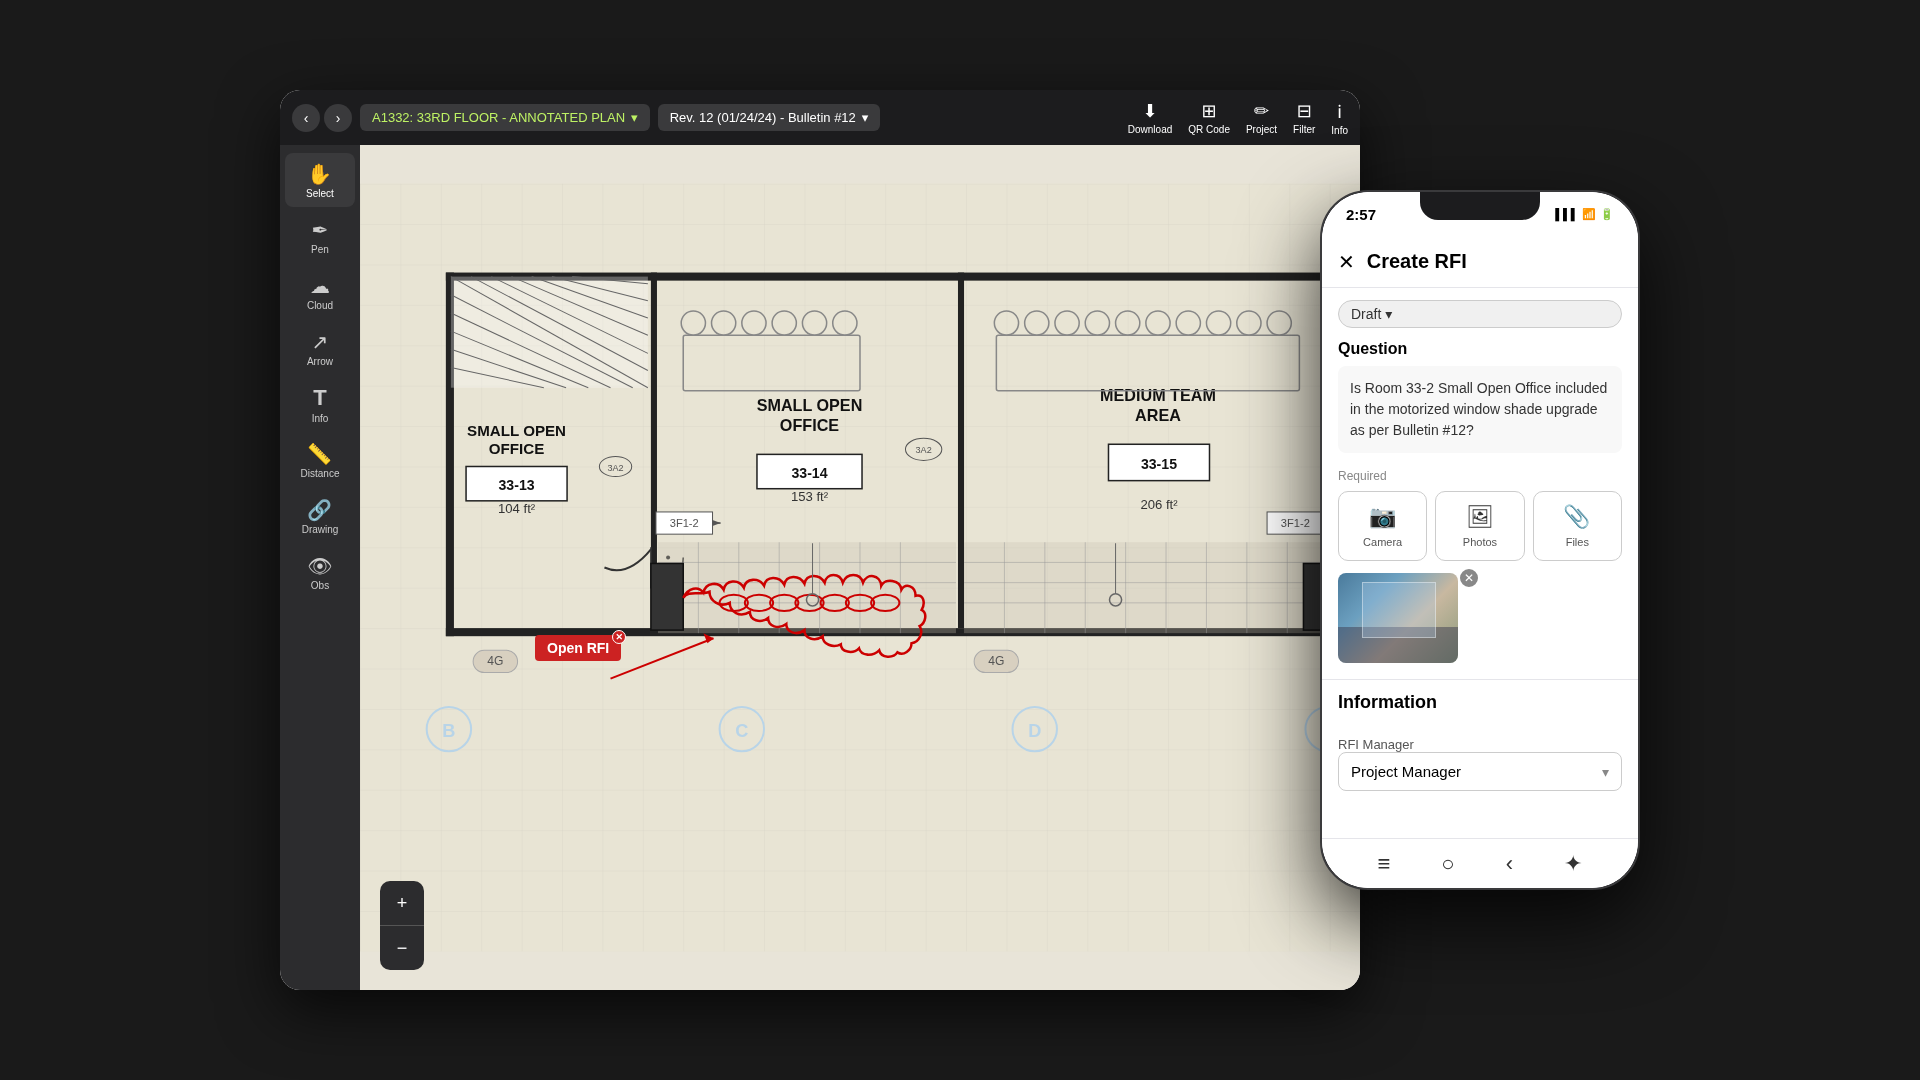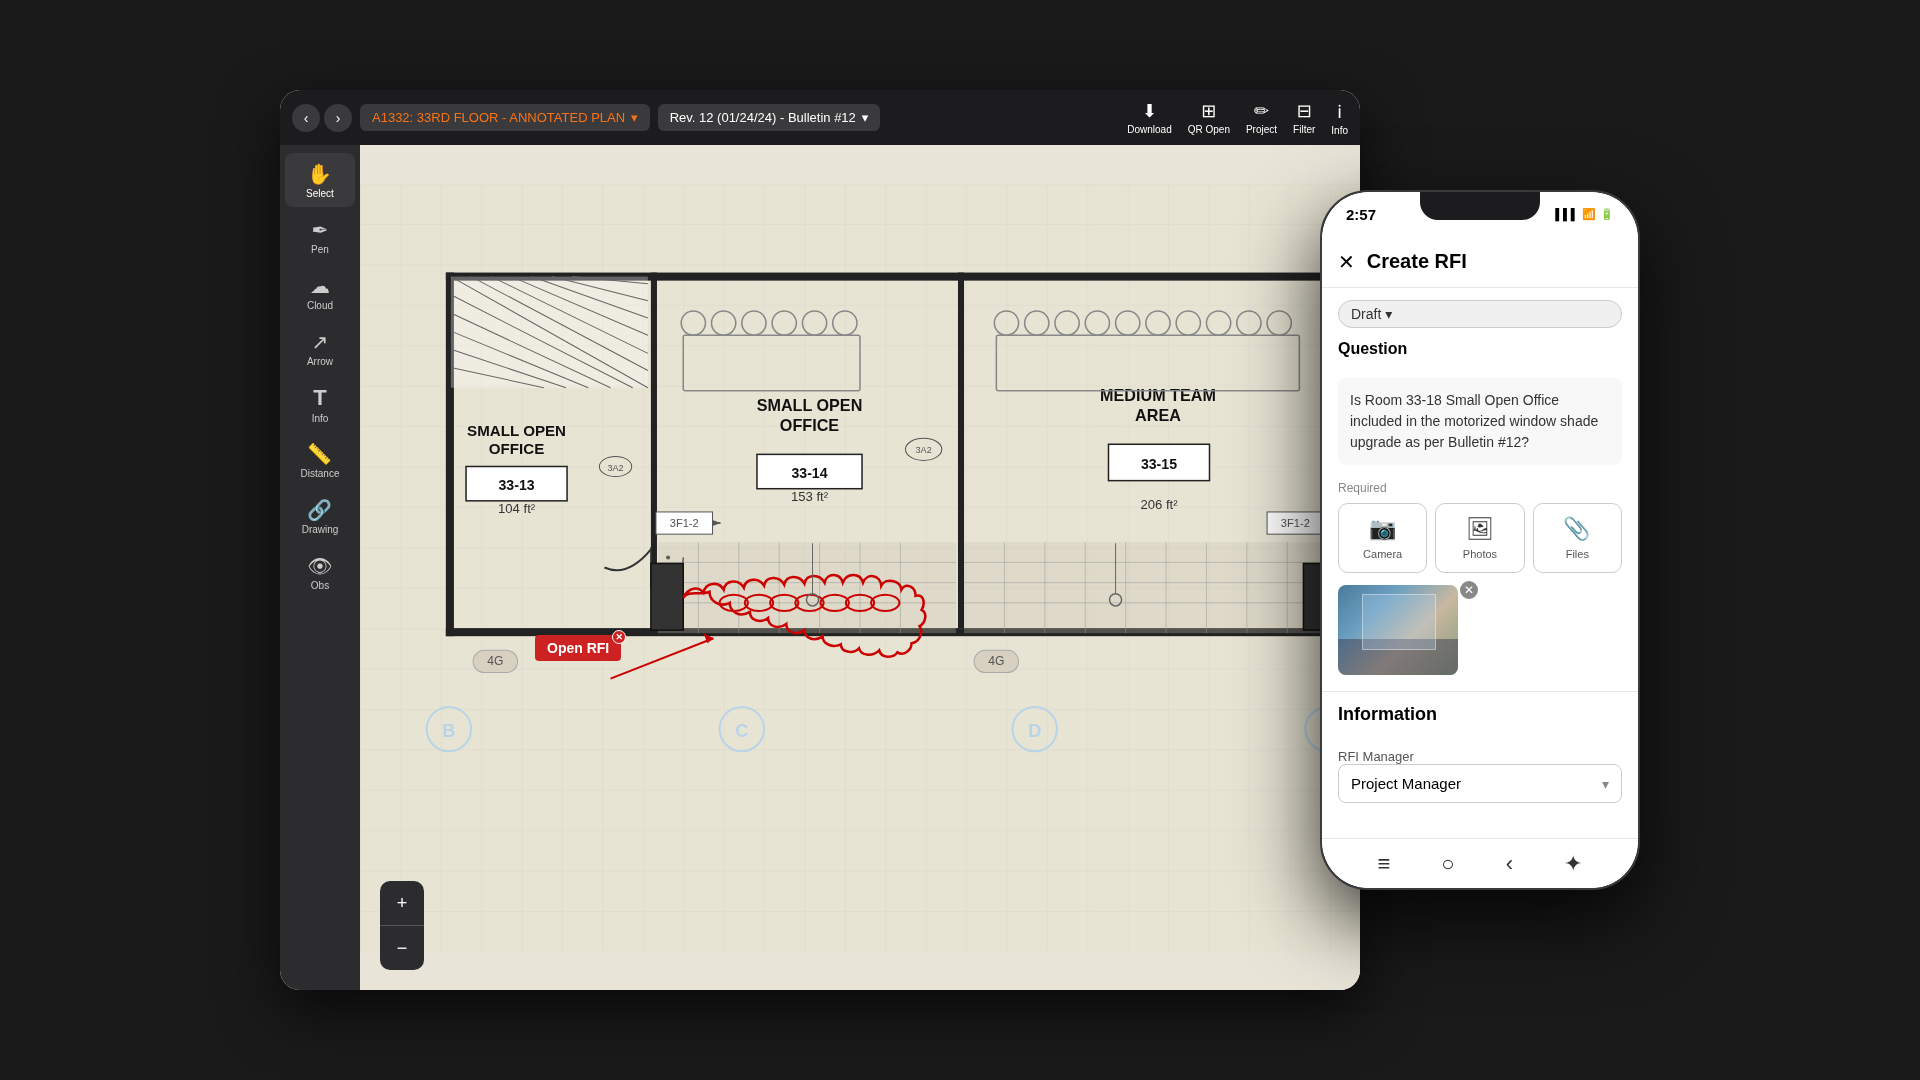--- a/index.html
+++ b/index.html
@@ -58,21 +58,21 @@
       border-radius: 50%;
       cursor: pointer;
       font-size: 14px;
       display: flex;
       align-items: center;
       justify-content: center;
     }
     .plan-selector {
       background: #3a3a3c;
       border: none;
-      color: #f97316;
+      color: #bef264;
       padding: 6px 12px;
       border-radius: 6px;
       font-size: 13px;
       cursor: pointer;
       display: flex;
       align-items: center;
       gap: 6px;
     }
     .rev-selector {
       background: #3a3a3c;
@@ -319,21 +319,21 @@
       margin: 12px 16px;
     }
 
     
     .rfi-section {
       padding: 0 16px 12px;
     }
     .rfi-section-title {
       font-size: 16px;
       font-weight: 600;
-      margin-bottom: 20px;
+      margin-bottom: 8px;
     }
     .rfi-question-box {
       background: #f8f8f8;
       border-radius: 8px;
       padding: 12px;
       font-size: 14px;
       color: #333;
       line-height: 1.5;
     }
     .rfi-required {
@@ -504,21 +504,21 @@
         <span>▾</span>
       </button>
       <div class="header-spacer"></div>
       <div class="header-actions">
         <button class="header-action-btn">
           <span class="icon-wrap">⬇</span>
           <span>Download</span>
         </button>
         <button class="header-action-btn">
           <span class="icon-wrap">⊞</span>
-          <span>QR Open</span>
+          <span>QR Code</span>
         </button>
         <button class="header-action-btn">
           <span class="icon-wrap">✏</span>
           <span>Project</span>
         </button>
         <button class="header-action-btn">
           <span class="icon-wrap">⊟</span>
           <span>Filter</span>
         </button>
         <button class="header-action-btn">
@@ -797,21 +797,21 @@
 
       
       <div class="draft-badge">
         <span>Draft</span>
         <span>▾</span>
       </div>
 
       
       <div class="rfi-section">
         <div class="rfi-section-title">Question</div>
-        <div class="rfi-question-box">Is Room 33-18 Small Open Office included in the motorized window shade upgrade as per Bulletin #12?</div>
+        <div class="rfi-question-box">Is Room 33-2 Small Open Office included in the motorized window shade upgrade as per Bulletin #12?</div>
       </div>
 
       
       <div class="rfi-required">Required</div>
 
       
       <div class="attachment-row">
         <button class="attachment-btn">
           <span class="att-icon">📷</span>
           <span>Camera</span>

